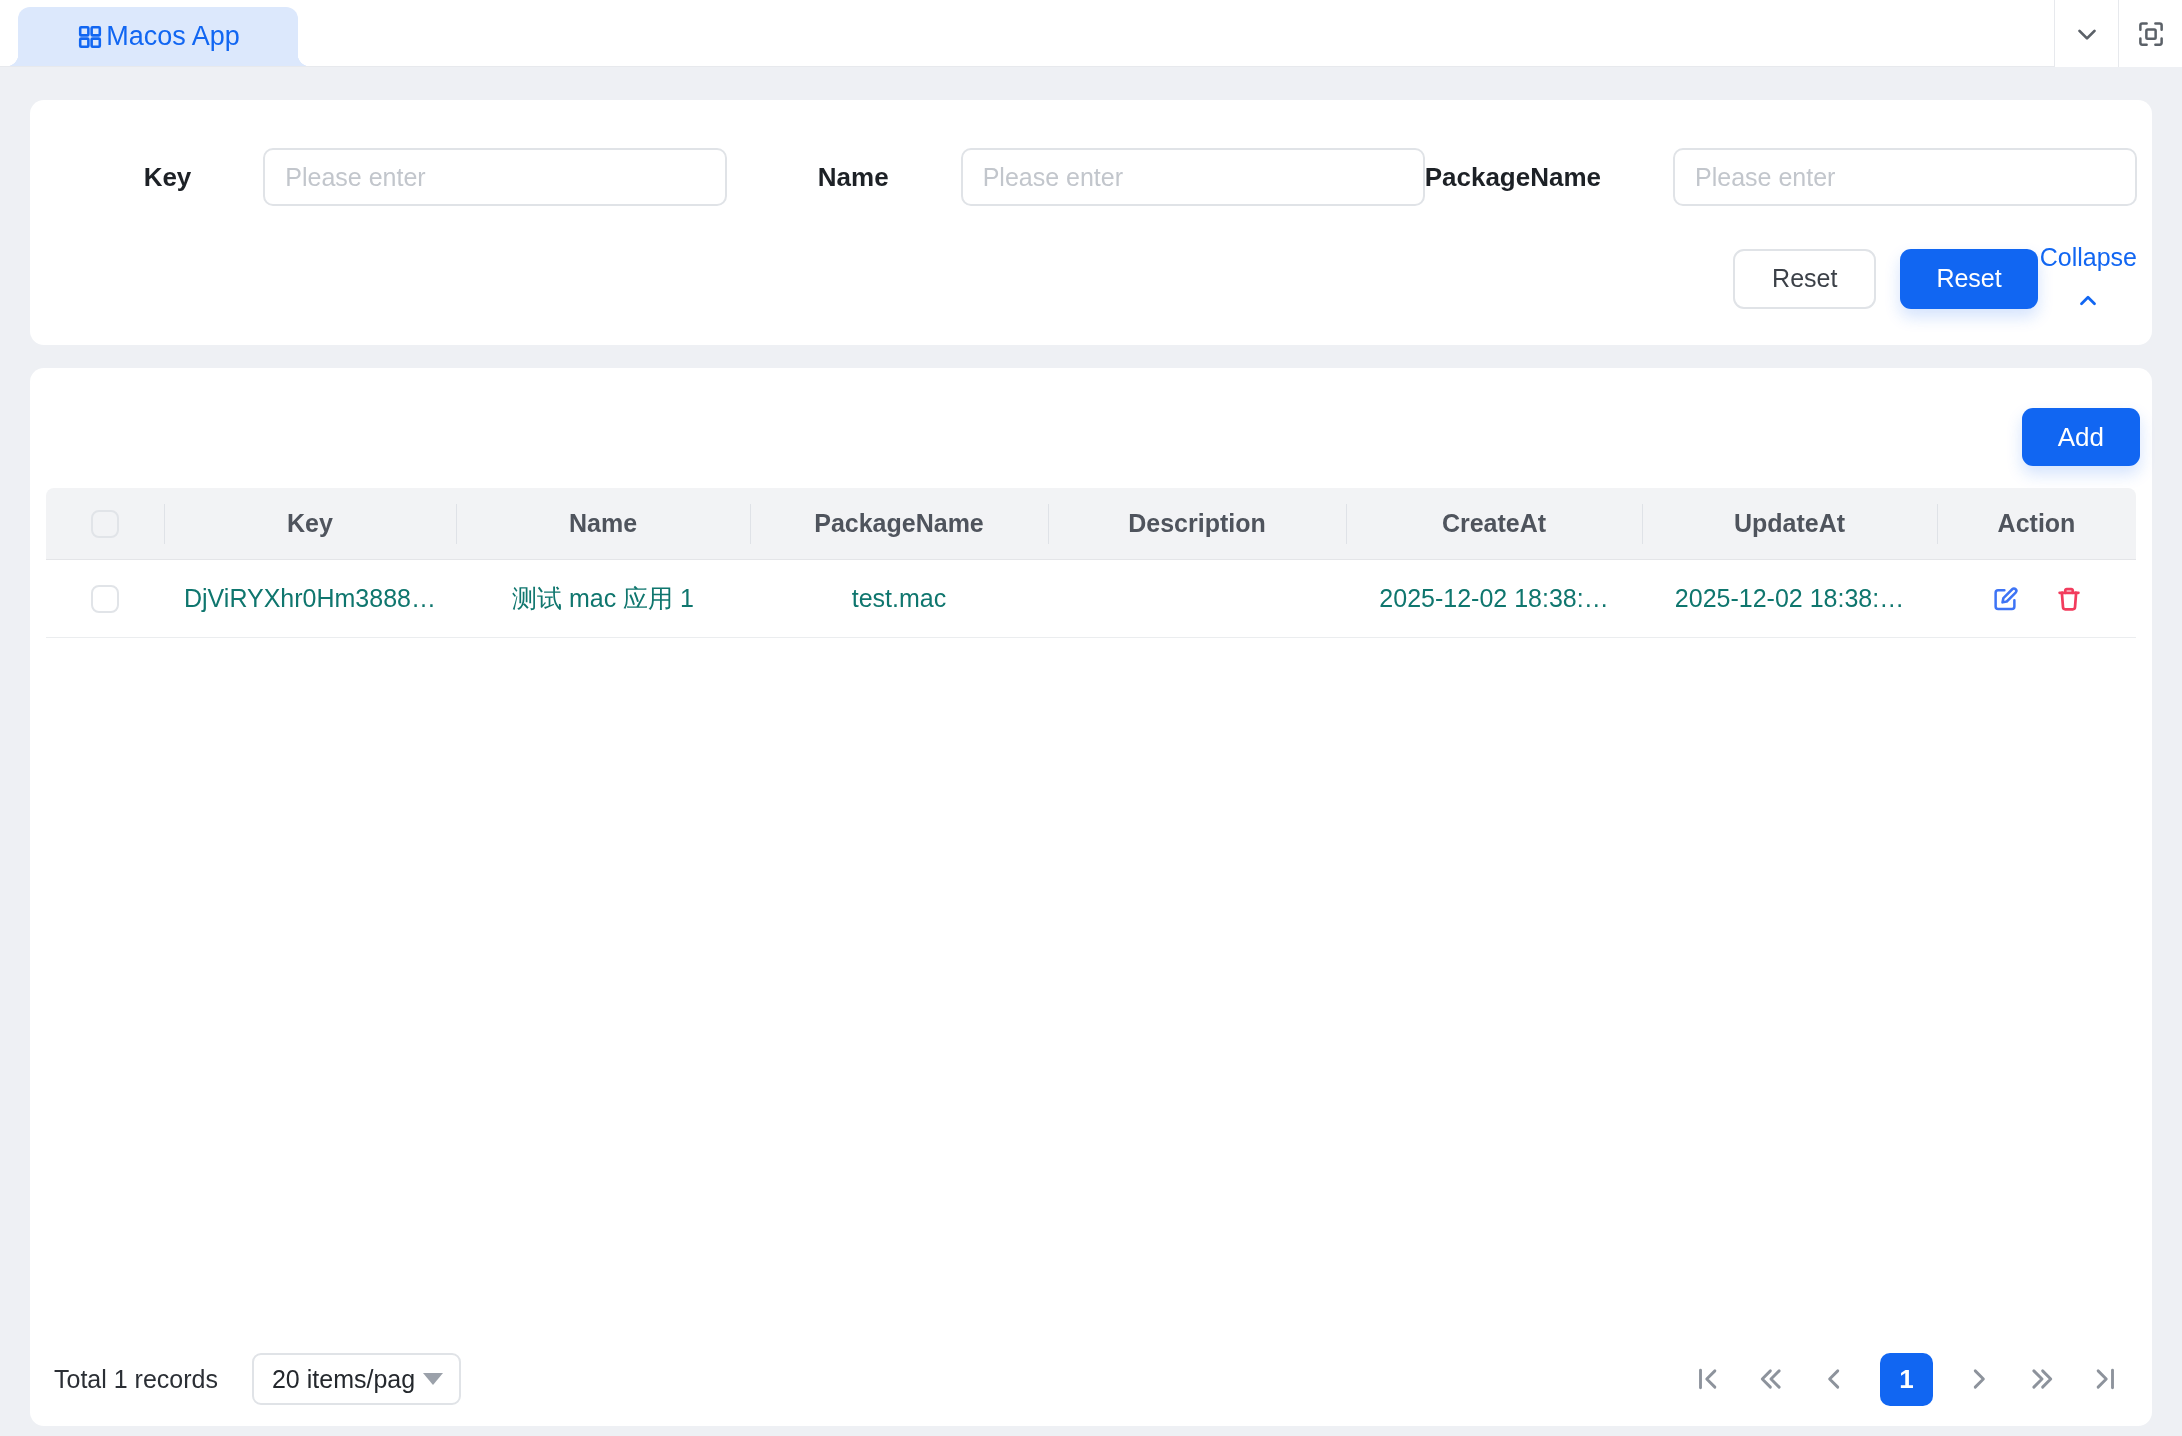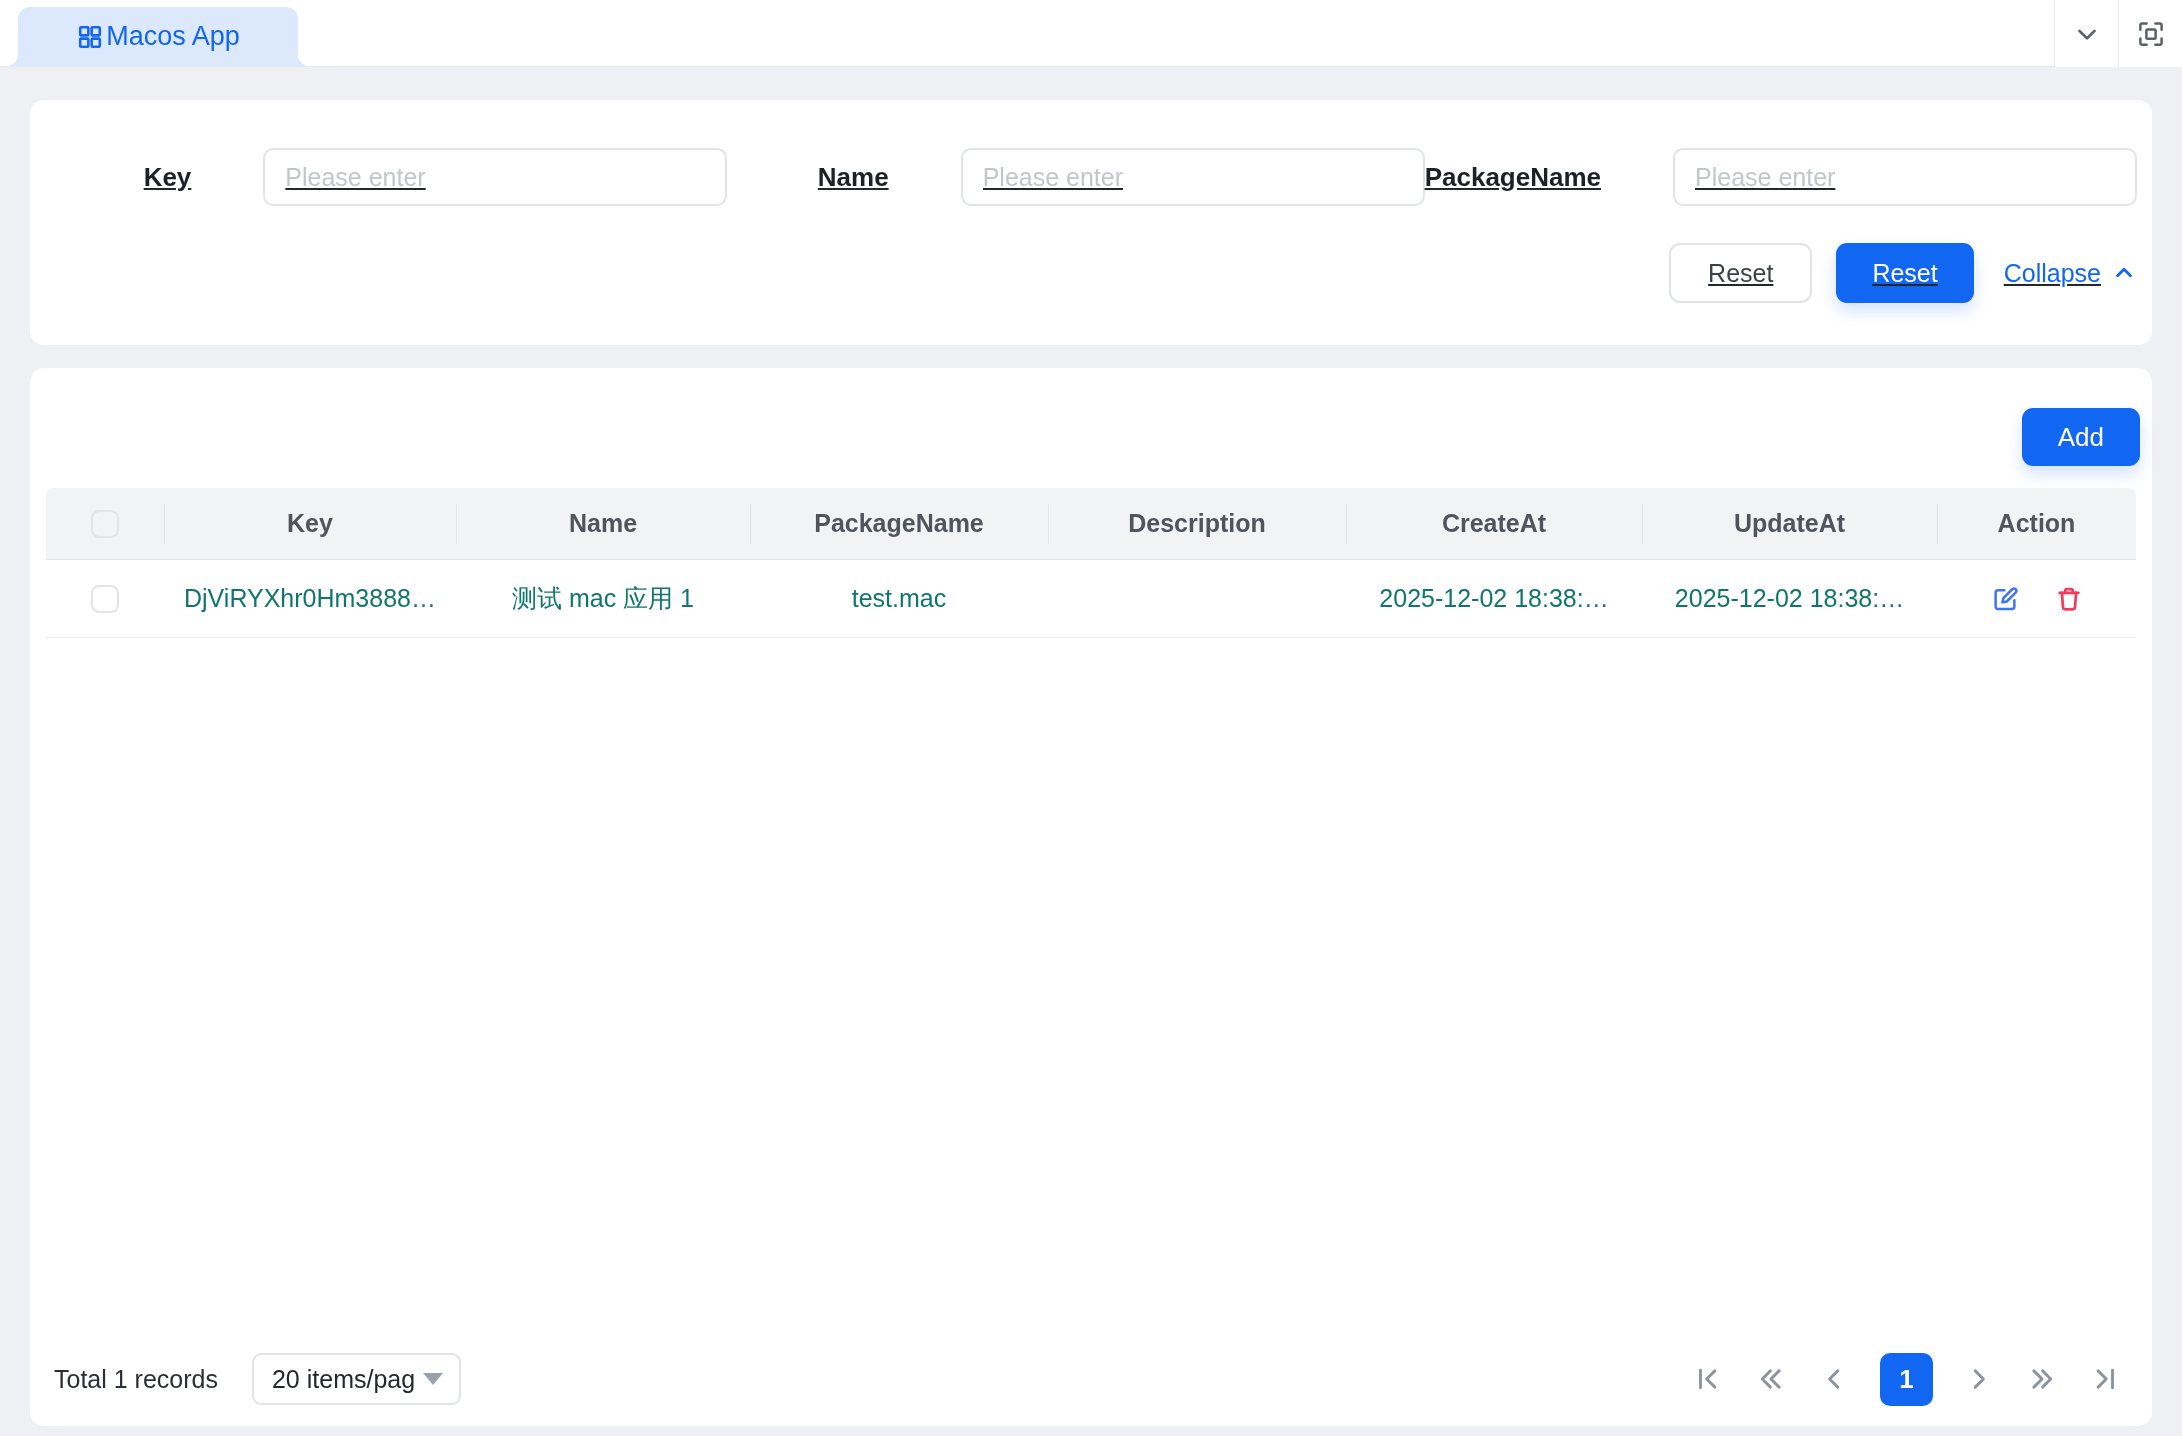--- a/index.html
+++ b/index.html
@@ -31,21 +31,21 @@
     content:""; position:absolute; bottom:0; right:-12px; width:12px; height:12px;
     background:radial-gradient(circle at 100% 0, transparent 12px, #dce8fc 12.5px);
   }
   .tab-icon { display:flex; align-items:center; }
   .tabbar-actions { position:absolute; right:0; top:0; height:67px; display:flex; }
   .tb-btn {
     width:64px; height:67px; background:#fff; border:none; border-left:1px solid #e7e9ed;
     display:flex; align-items:center; justify-content:center; cursor:pointer; color:#5b6168;
   }
   
-  .card { position:absolute; left:30px; width:2122px; background:#ffffff; border-radius:14px;text-decoration:underline; }
+  .card { position:absolute; left:30px; width:2122px; background:#ffffff; border-radius:14px; }
   .filter-card { top:100px; height:245px; }
   .table-card { top:368px; height:1058px; }
   
   .filter-fields { display:flex; padding:48px 15px 0 0; }
   .field { flex:1; display:flex; align-items:center; justify-content:flex-end; }
   .field label {
     font-size:26px; font-weight:600; color:#1d2126; margin-right:24px; white-space:nowrap;
   }
   .field input {
     width:464px; height:58px; border:2px solid #e0e3e7; border-radius:10px;
@@ -65,22 +65,22 @@
   }
   .btn.ghost {
     background:#fff; border:2px solid #e0e3e7; color:#3c4148; padding:0 37px;
   }
   .btn.primary {
     background:#1166f2; border:none; color:#fff; padding:0 36px;
     box-shadow:0 8px 16px rgba(17,102,242,0.18);
   }
   .btn.search { margin-left:24px; }
   .collapse-link {
-    display:inline-flex; align-items:center; gap:10px; margin-left:30px;
-    color:#1166f2; font-size:25px; cursor:pointer; text-decoration:none;
+    display:inline-flex; align-items:center; gap:16px; margin-left:2px;
+    color:#1166f2; font-size:25px; cursor:pointer; text-decoration:none;flex-direction:column;
   }
   
   .add-btn { position:absolute; top:40px; right:12px; height:58px; padding:0 33px; font-size:26px; }
   .table { position:absolute; left:16px; right:16px; top:120px; }
   .thead {
     display:flex; height:72px; background:#f2f3f5; border-radius:8px 8px 0 0;
     border-bottom:1px solid #e4e5e8; align-items:center;
   }
   .th {
     position:relative; height:100%; display:flex; align-items:center; justify-content:center;

